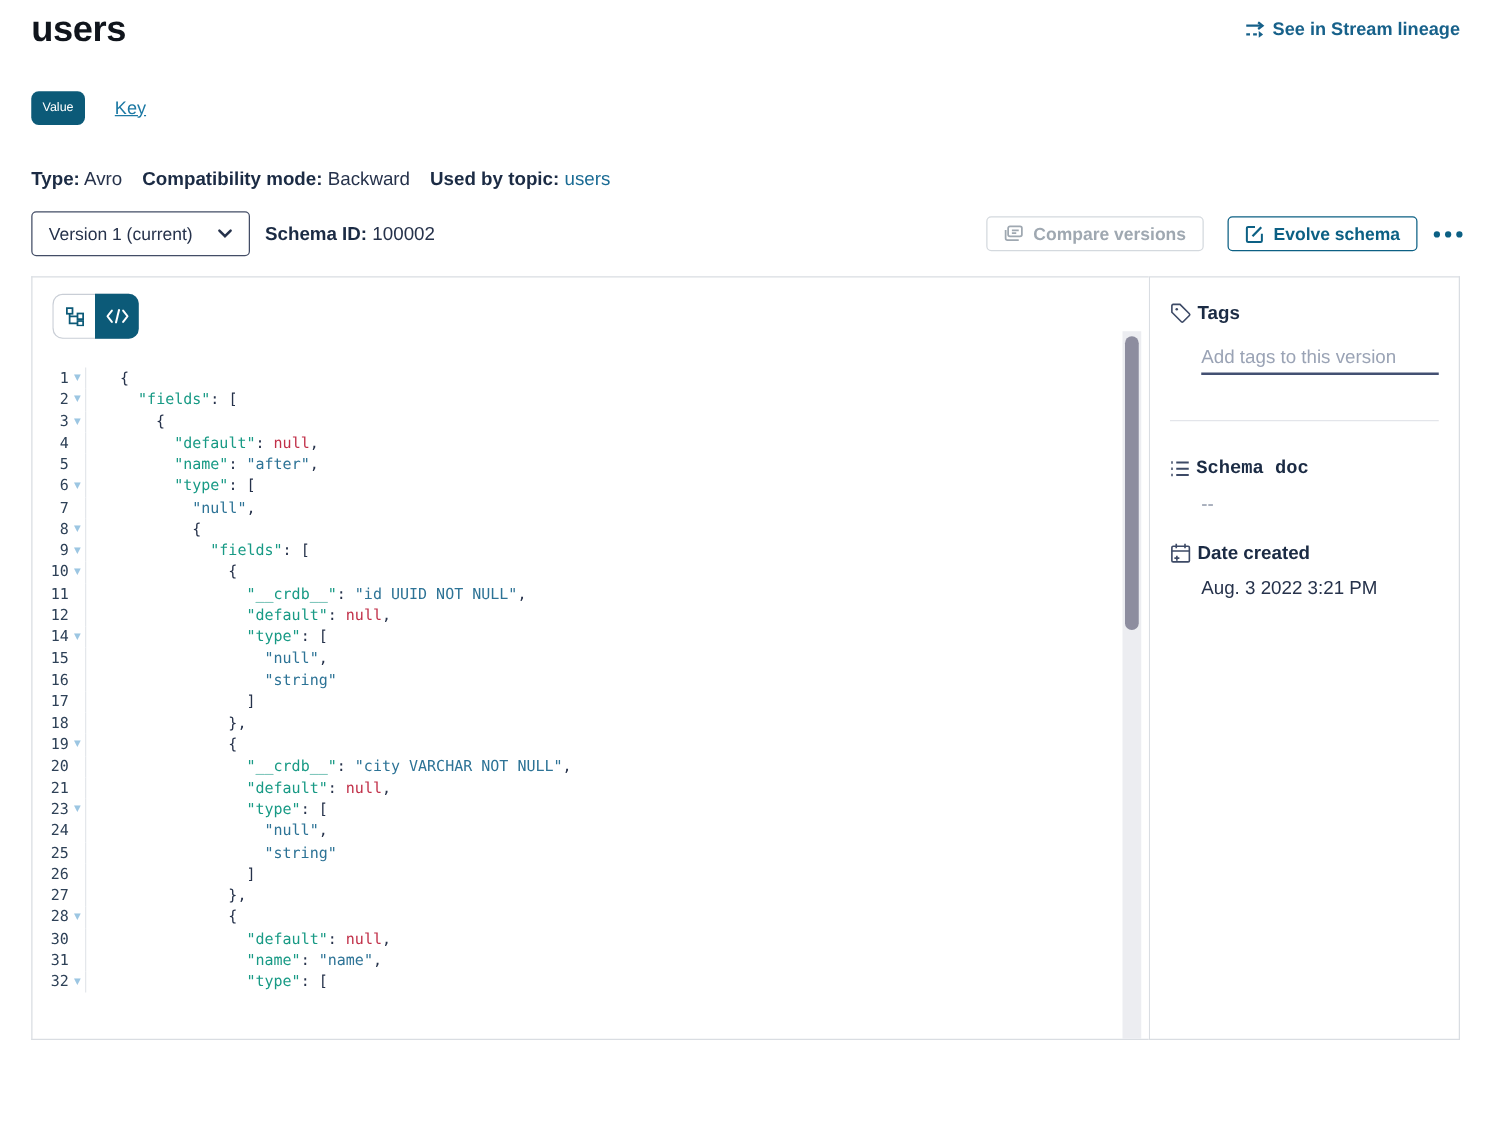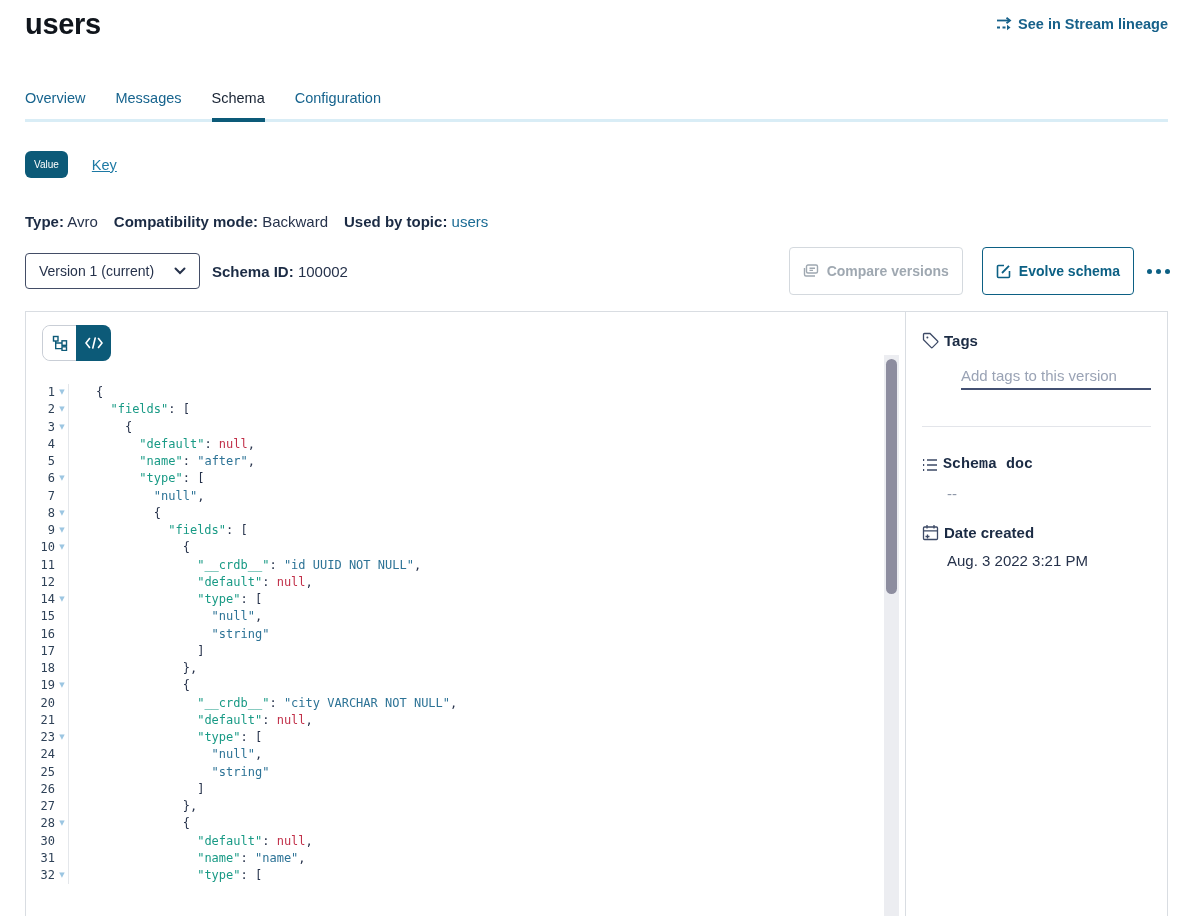--- a/index.html
+++ b/index.html
@@ -30,21 +30,21 @@
   .meta b { color:#1b2b44; font-weight:700; }
   .meta .v { color:#26324b; }
   .meta .link { color:#1a6b94; }
 
   
   .vrow { display:flex; align-items:center; margin-top:17px; }
   .dropdown { width:175px; height:36px; border:1px solid #434d66; border-radius:4px; display:flex; align-items:center; justify-content:space-between; padding:0 13px; font-size:14px; color:#26324b; background:#fff; }
   .sid { margin-left:12px; font-size:15px; }
   .sid b { font-weight:700; color:#1b2b44; }
   .vrow .spacer { flex:1; }
-  .btn { height:48px; border-radius:4px; display:flex; align-items:center; gap:8px; font-size:14px; font-weight:700; padding:0 13px; background:#fff; font-family:"Liberation Sans", sans-serif; }
+  .btn { height:28px; border-radius:4px; display:flex; align-items:center; gap:8px; font-size:14px; font-weight:700; padding:0 13px; background:#fff; font-family:"Liberation Sans", sans-serif; }
   .btn.compare { border:1px solid #d4d9de; color:#9fa8b1; }
   .btn.evolve { border:1px solid #0c6084; color:#0c6084; margin-left:19px; }
   .dots { display:flex; gap:4px; margin-left:12px; margin-right:-2px; width:24px; justify-content:center; }
   .dots i { width:5px; height:5px; border-radius:50%; background:#0c6084; }
 
   
   .content { display:flex; margin-top:16px; height:calc(916px - 305px); }
   .editor { width:895px; border:1px solid #d9dde2; border-right:none; position:relative; background:#fff; }
   .divline { width:1px; background:#d9dde2; }
   .side { flex:1; border:1px solid #d9dde2; border-left:none; padding:20px 16px 0 16px; }
@@ -66,21 +66,21 @@
   .ctext .n { color:#c13049; }
   .ctext .p { color:#26324b; }
 
   
   .sbar { position:absolute; top:43px; bottom:0; right:6px; width:15px; background:#ecedf1; }
   .sthumb { position:absolute; top:4px; left:2px; width:11px; height:235px; border-radius:6px; background:#8d8d9f; }
 
   
   .srow { display:flex; align-items:center; gap:5px; }
   .stitle { font-size:15px; font-weight:700; color:#1b2b44; }
-  .tagin { margin:18px 0 0 39px; }
+  .tagin { margin:18px 0 0 25px; }
   .tagin .ph { color:#9aa3b5; font-size:15px; }
   .tagin .uline { margin-top:4px; height:2px; background:#435072; width:190px; }
   .sdiv { height:1px; background:#e3e5ea; margin-top:36px; }
   .sgap1 { margin-top:29px;font-family:Liberation Mono, monospace; }
   .sval { margin:12px 0 0 25px; font-size:15px; color:#26324b; }
   .sval.dim { color:#8f98a9; }
   .sgap2 { margin-top:22px; }
   .sval.datev { margin-top:11px; }
   svg { display:block; }
 </style>
@@ -97,26 +97,20 @@
           <path d="M1 3.5 H13"></path>
           <path d="M10.5 0.8 L14 3.5 L10.5 6.2" fill="none"></path>
           <path d="M1 10.5 H4 M6.5 10.5 H9.5"></path>
           <path d="M11 7.8 L14.5 10.5 L11 13.2" fill="#17618a" stroke="none"></path>
         </svg>
       </span>
       <span>See in Stream lineage</span>
     </div>
   </div>
 
-  <div class="tabs">
-    <div class="tab">Overview</div>
-    <div class="tab">Messages</div>
-    <div class="tab active">Schema</div>
-    <div class="tab">Configuration</div>
-  </div>
 
   <div class="vk">
     <button class="value">Value</button>
     <div class="key">Key</div>
   </div>
 
   <div class="meta">
     <div class="grp"><b>Type:</b> <span class="v">Avro</span></div>
     <div class="grp"><b>Compatibility mode:</b> <span class="v">Backward</span></div>
     <div class="grp"><b>Used by topic:</b> <span class="v link">users</span></div>

